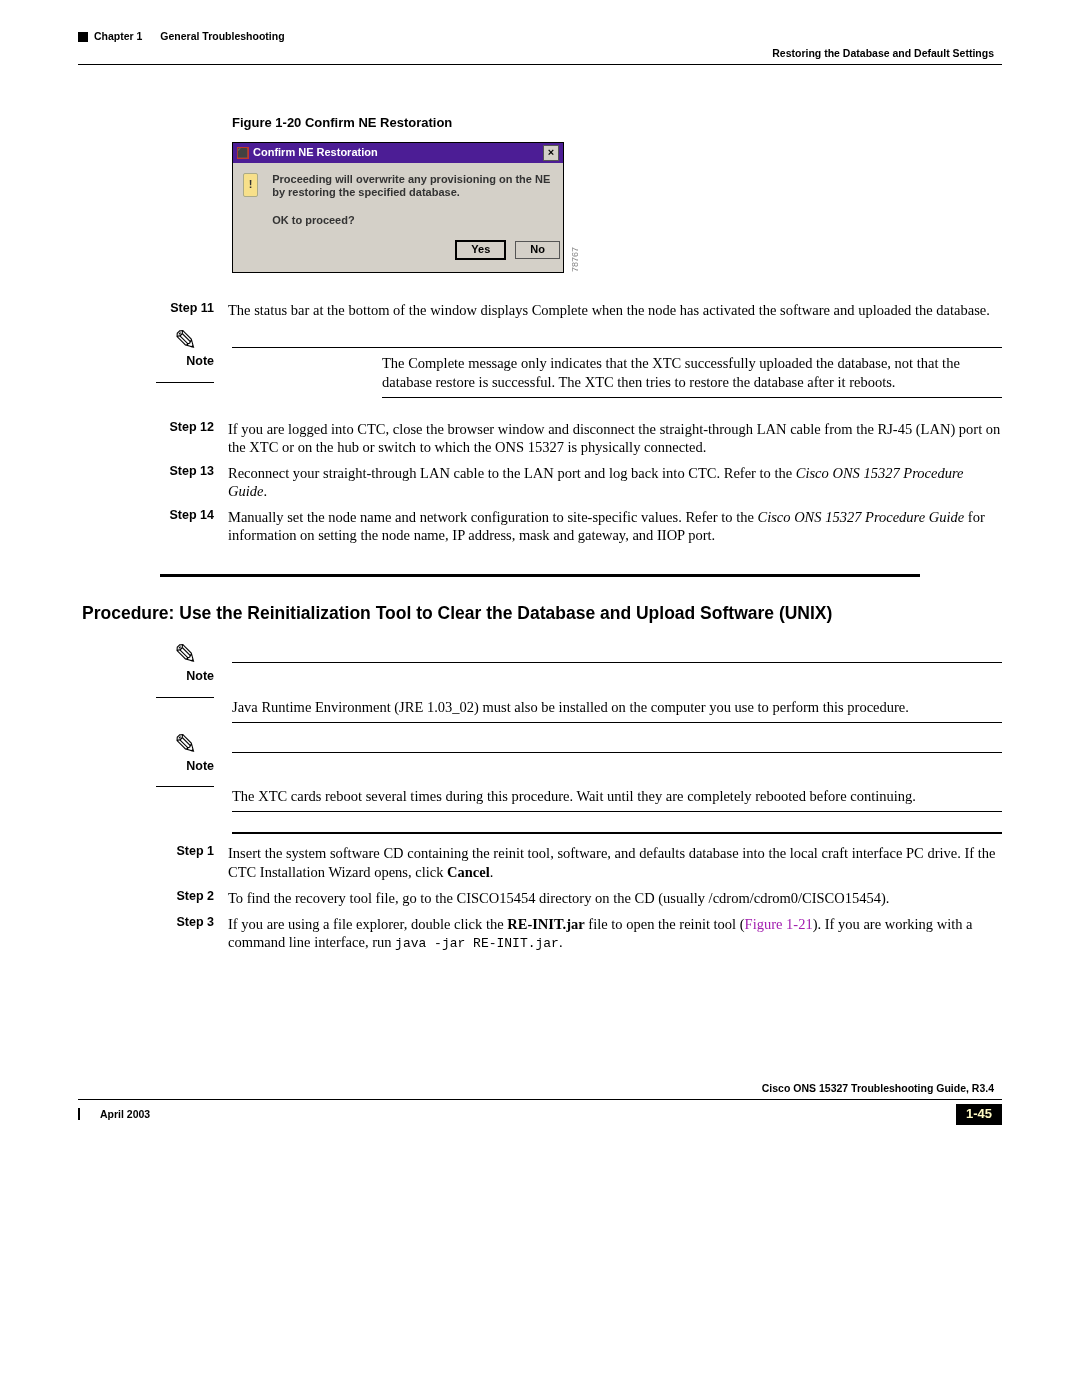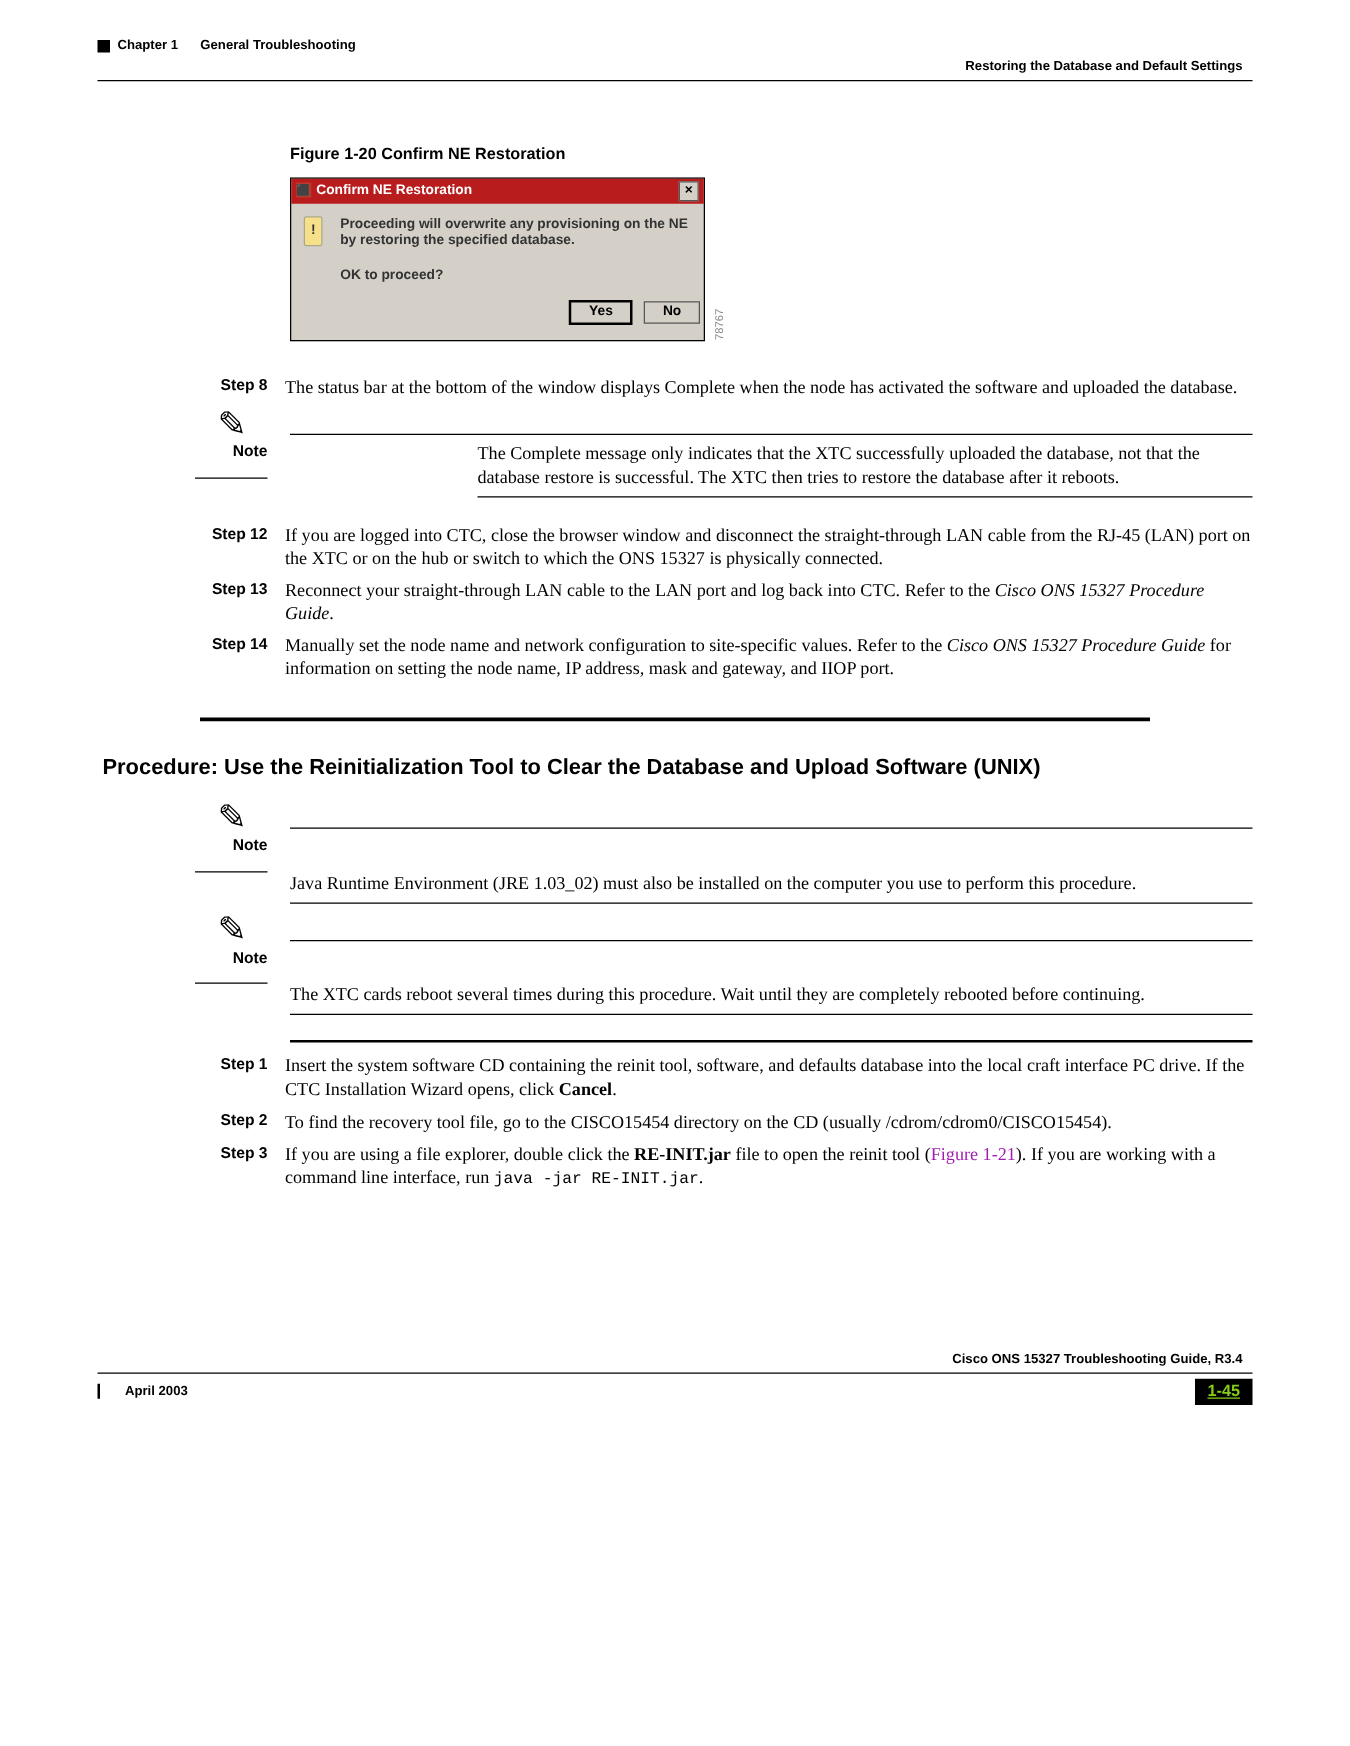--- a/index.html
+++ b/index.html
@@ -60,21 +60,21 @@
     align-items: flex-end;
   }
   .dialog {
     width: 330px;
     background: #d4d0c8;
     border: 1px solid #000;
     font-family: Tahoma, Arial, sans-serif;
     font-size: 11px;
   }
   .dialog-title {
-    background: #b91c1c;
+    background: #4c1d95;
     color: #fff;
     font-weight: bold;
     padding: 2px 4px;
     display: flex;
     justify-content: space-between;
     align-items: center;
   }
   .dialog-title .x {
     width: 14px; height: 14px; background: #d4d0c8; color: #000;
     display: inline-flex; align-items: center; justify-content: center;
@@ -177,22 +177,22 @@
   }
   .foot-bar { border-top: 1px solid #000; margin: 4px 0; }
   .foot-bot {
     display: flex; justify-content: space-between; align-items: center;
   }
   .foot-date {
     font-family: Arial, sans-serif; font-weight: bold; font-size: 10.5px;
     display: flex; align-items: center; gap: 20px;
   }
   .foot-page {
-    background: #000; color: #84cc16; font-family: Arial, sans-serif;
-    font-weight: bold; font-size: 13px; padding: 2px 10px; text-decoration: underline;
+    background: #000; color: #fef9c3; font-family: Arial, sans-serif;
+    font-weight: bold; font-size: 13px; padding: 2px 10px;
   }
   .vbar { display: inline-block; width: 2px; height: 12px; background: #000; }
   .iconbox {
     display: inline-flex; width: 12px; height: 12px; background: #c0392b;
     margin-right: 4px; align-items: center; justify-content: center;
     color: #fff; font-size: 9px;
   }
 </style>
 </head>
 <body>
@@ -231,21 +231,21 @@
       <div class="dialog-btns">
         <span class="dbtn yesbtn">Yes</span>
         <span class="dbtn">No</span>
       </div>
     </div>
     <div class="refno">78767</div>
   </div>
 
   <div class="steps">
     <div class="row">
-      <div class="steplabel">Step 8</div>
+      <div class="steplabel">Step 11</div>
       <div class="stepbody">The status bar at the bottom of the window displays Complete when the node has activated the software and uploaded the database.</div>
     </div>
 
     <div class="pencil">✎</div>
     <div class="noteborder"></div>
     <div class="row">
       <div class="notelabel">Note</div>
       <div class="stepbody notebottom">The Complete message only indicates that the XTC successfully uploaded the database, not that the database restore is successful. The XTC then tries to restore the database after it reboots.</div>
     </div>
 

